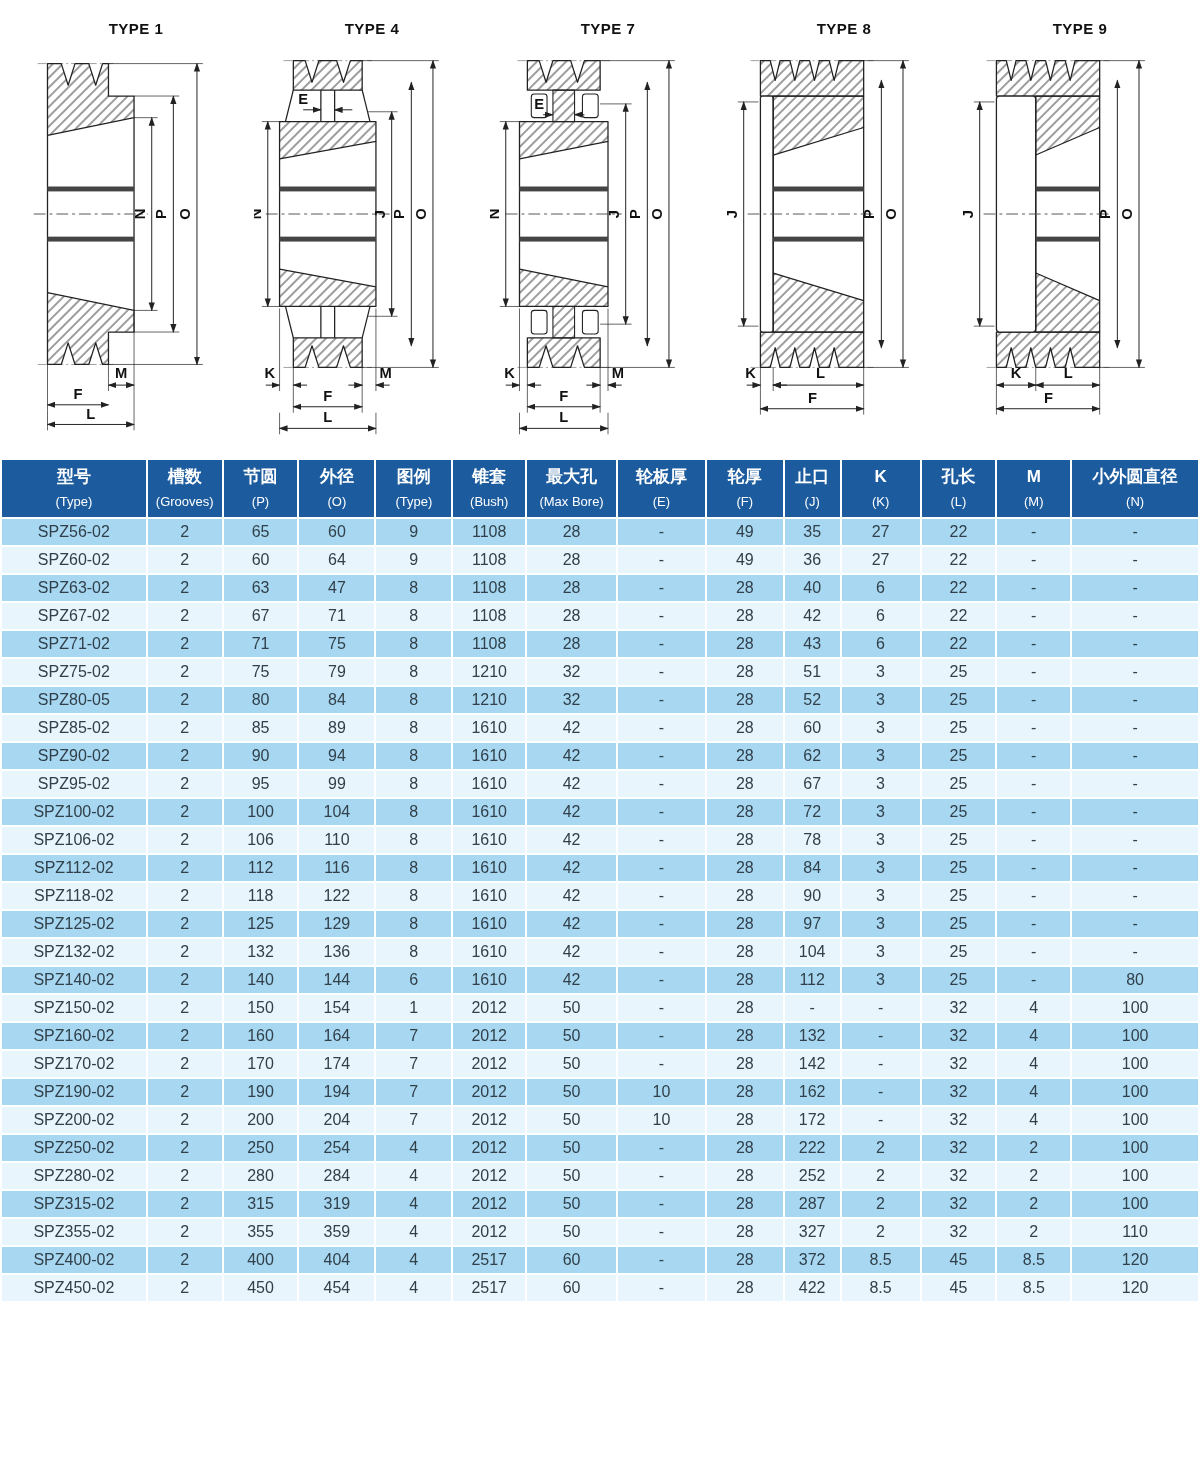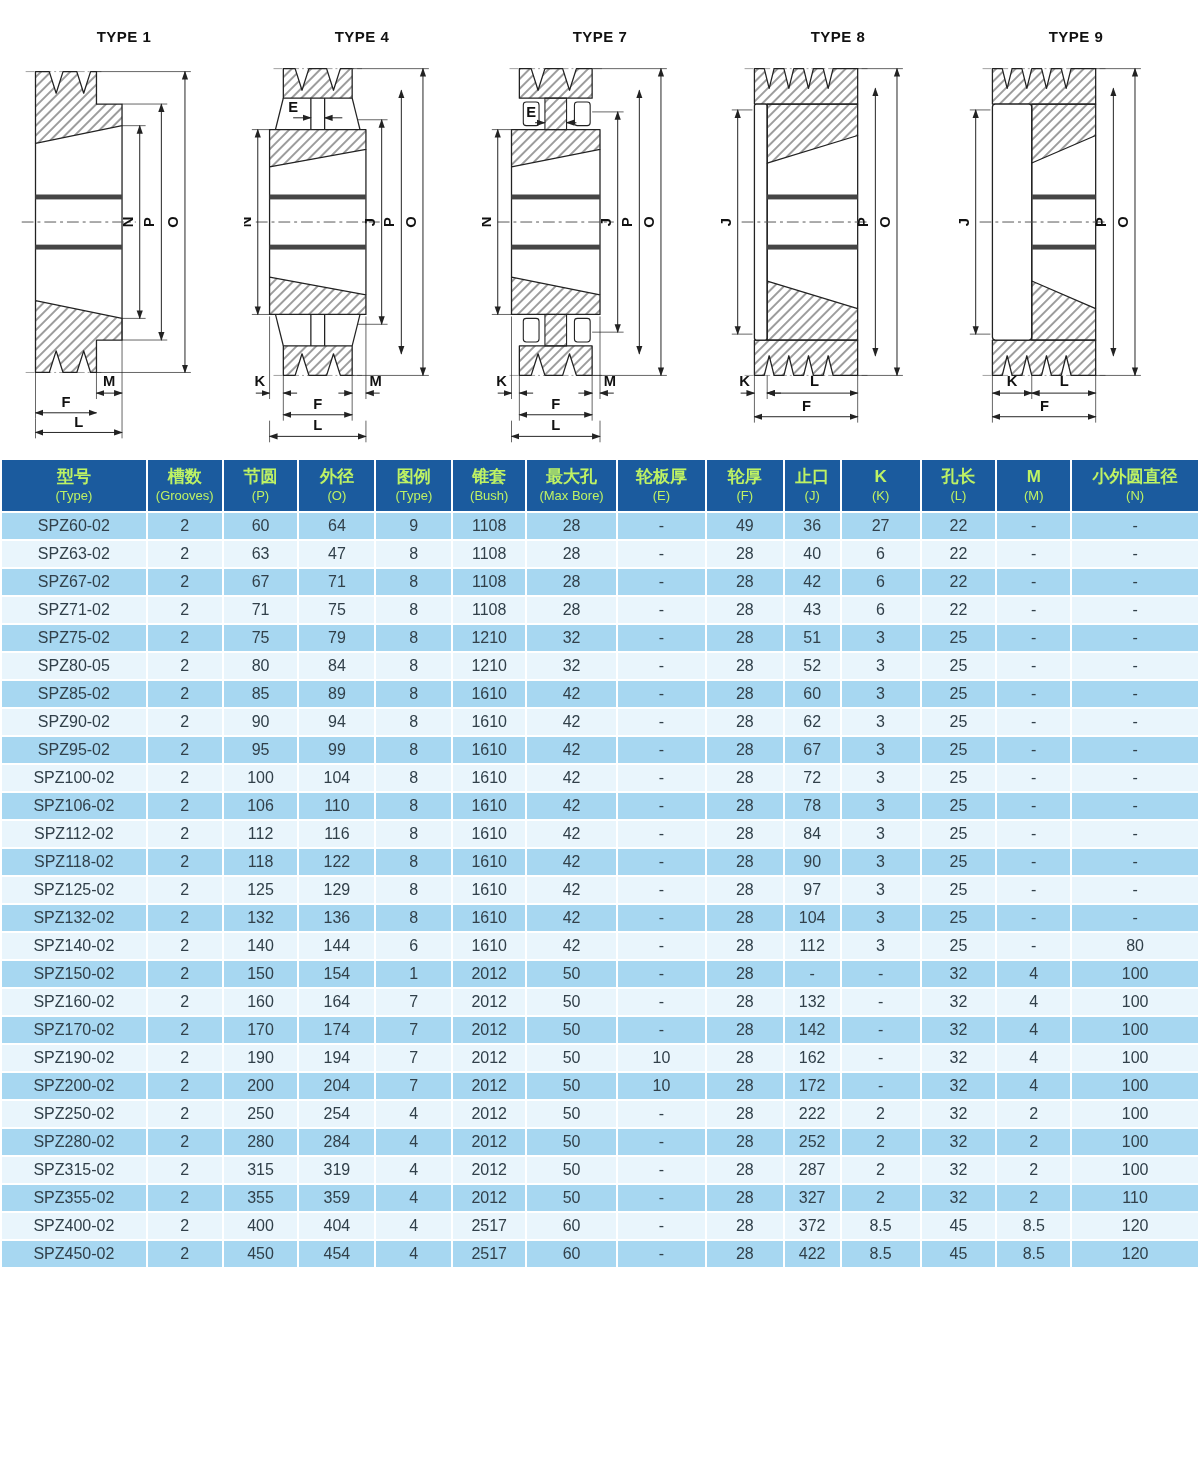--- a/index.html
+++ b/index.html
@@ -1,40 +1,40 @@
 <!DOCTYPE html>
 <html><head>
 <meta charset="utf-8">
 <style>
   html,body{margin:0;padding:0;background:#ffffff;width:1200px;height:1467px;overflow:hidden;}
   body{font-family:"Liberation Sans","DejaVu Sans",sans-serif;}
 
   
-  .diagrams{display:flex;justify-content:space-between;align-items:center;
-            padding:12px 6px 0 6px;height:458px;box-sizing:border-box;background:#fff;}
+  .diagrams{display:flex;justify-content:space-between;align-items:flex-start;
+            padding:12px 6px 0 6px;height:458px;box-sizing:border-box;background:#fff;margin-left:12px;}
   .diagram{margin:0;width:236px;flex:0 0 auto;}
   .diagram figcaption{text-align:center;font-size:15px;font-weight:bold;color:#111;
             letter-spacing:.5px;margin:8px 0 2px 0;}
   .diagram svg{display:block;width:100%;height:auto;}
 
   .dlabel{font-size:15px;font-weight:bold;fill:#111;text-anchor:middle;
           font-family:"Liberation Sans","DejaVu Sans",sans-serif;}
   .axis{stroke:#555;stroke-width:1;stroke-dasharray:12 4 3 4;fill:none;}
   .cl{stroke:#888;stroke-width:.8;stroke-dasharray:9 3 2 3;fill:none;}
   .dim{stroke:#222;stroke-width:1;fill:none;}
   .ext{stroke:#222;stroke-width:.7;fill:none;}
   .edge{stroke:#222;stroke-width:1.3;fill:none;stroke-linejoin:round;}
   .bore{fill:#454545;stroke:none;}
 
   
   table.spec{width:1200px;border-collapse:collapse;table-layout:fixed;}
-  table.spec th{background:#1b5b9e;color:#bef264;border:2px solid #ffffff;
+  table.spec th{background:#1b5b9e;color:#ffffff;border:2px solid #ffffff;
                 padding:7px 1px;vertical-align:middle;}
   table.spec th .cn{font-size:17px;font-weight:bold;line-height:1.2;}
-  table.spec th .en{font-size:13px;font-weight:normal;line-height:1.2;margin-top:1px;}
+  table.spec th .en{font-size:13px;font-weight:normal;line-height:1.2;margin-top:7px;}
   table.spec td{border:2px solid #ffffff;text-align:center;color:#31404a;
                 font-size:16px;height:26px;padding:0;line-height:26px;white-space:nowrap;overflow:hidden;}
   table.spec tbody tr:nth-child(odd){background:#a7d7f1;}
   table.spec tbody tr:nth-child(even){background:#e9f5fc;}
 </style>
 </head>
 <body>
 
 <div class="diagrams">
 
@@ -423,20 +423,36 @@
           <div class="en">(M)</div>
         </th>
         <th>
           <div class="cn">小外圆直径</div>
           <div class="en">(N)</div>
         </th>
       </tr>
     </thead>
   <tbody>
       <tr>
+        <td>SPZ56-02</td>
+        <td>2</td>
+        <td>65</td>
+        <td>60</td>
+        <td>9</td>
+        <td>1108</td>
+        <td>28</td>
+        <td>-</td>
+        <td>49</td>
+        <td>35</td>
+        <td>27</td>
+        <td>22</td>
+        <td>-</td>
+        <td>-</td>
+      </tr>
+      <tr>
         <td>SPZ60-02</td>
         <td>2</td>
         <td>60</td>
         <td>64</td>
         <td>9</td>
         <td>1108</td>
         <td>28</td>
         <td>-</td>
         <td>49</td>
         <td>36</td>

